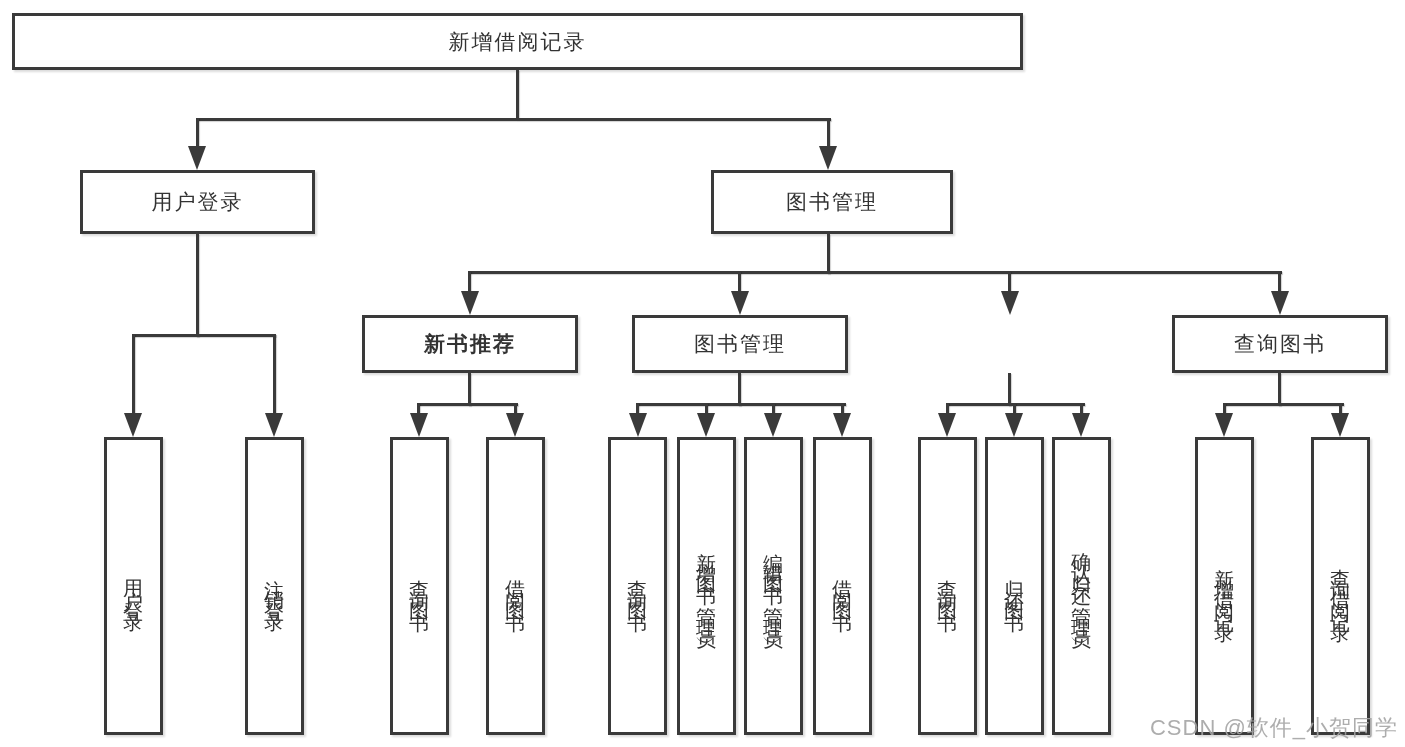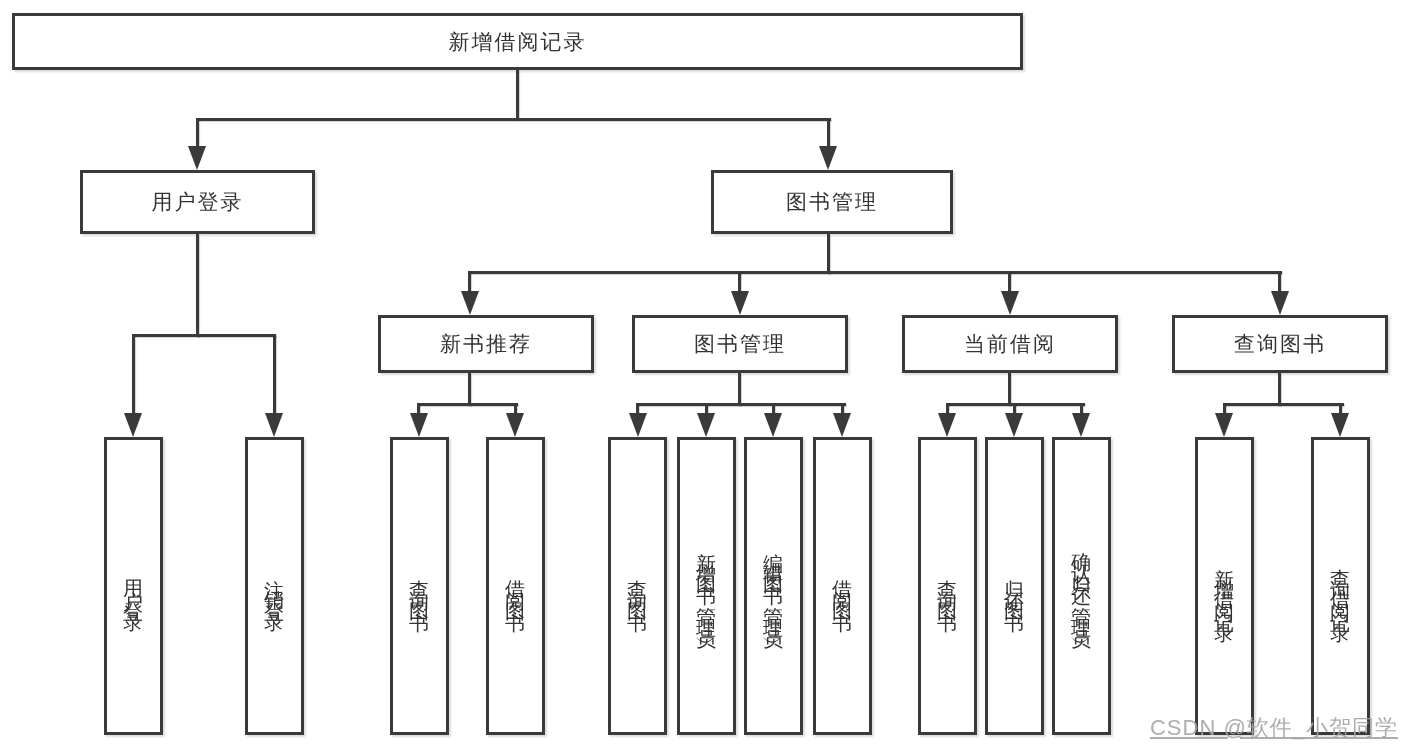--- a/index.html
+++ b/index.html
@@ -64,21 +64,20 @@
   .watermark {
     position: absolute;
     right: 7px;
     bottom: 4px;
     font-size: 22px;
     color: rgba(164,164,164,0.9);
     letter-spacing: 1px;
     white-space: nowrap;
     z-index: 5;
     pointer-events: none;
-    text-decoration: underline;
   }
 </style>
 </head>
 <body>
 
 <div id="canvas">
 
   <div class="box h" style="left:12px; top:13px; width:1011px; height:57px;">
     <span>新增借阅记录</span>
   </div>
@@ -114,28 +113,25 @@
     <div class="vline" style="left:468px;  top:271px; height:24px;"></div>
     <div class="arrow" style="left:461px;  top:291px;"></div>
     <div class="vline" style="left:738px;  top:271px; height:24px;"></div>
     <div class="arrow" style="left:731px;  top:291px;"></div>
     <div class="vline" style="left:1008px; top:271px; height:24px;"></div>
     <div class="arrow" style="left:1001px; top:291px;"></div>
     <div class="vline" style="left:1278px; top:271px; height:24px;"></div>
     <div class="arrow" style="left:1271px; top:291px;"></div>
   </div>
 
-  <div class="box h" style="left:378px; top:315px; width:216px; height:58px;">
+  <div class="box h" style="left:362px; top:315px; width:216px; height:58px;font-weight:bold;">
     <span>新书推荐</span>
   </div>
   <div class="box h" style="left:632px; top:315px; width:216px; height:58px;">
     <span>图书管理</span>
-  </div>
-  <div class="box h" style="left:902px; top:315px; width:216px; height:58px;">
-    <span>当前借阅</span>
   </div>
   <div class="box h" style="left:1172px; top:315px; width:216px; height:58px;">
     <span>查询图书</span>
   </div>
 
   <div>
     <div class="vline" style="left:468px; top:373px; height:33px;"></div>
     <div class="hline" style="left:417px; top:403px; width:101px;"></div>
     <div class="vline" style="left:417px; top:403px; height:14px;"></div>
     <div class="arrow" style="left:410px; top:413px;"></div>

